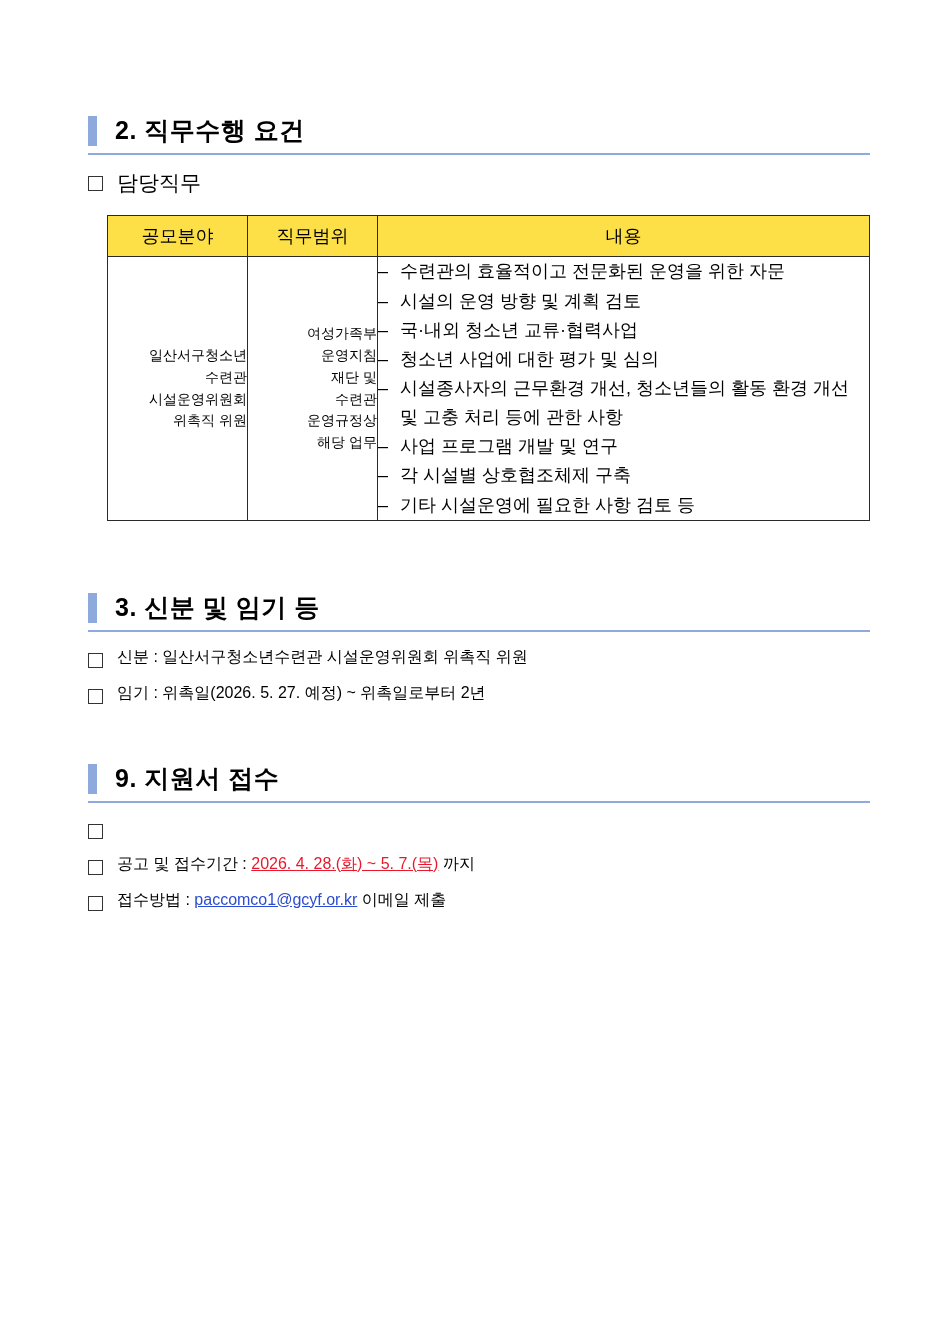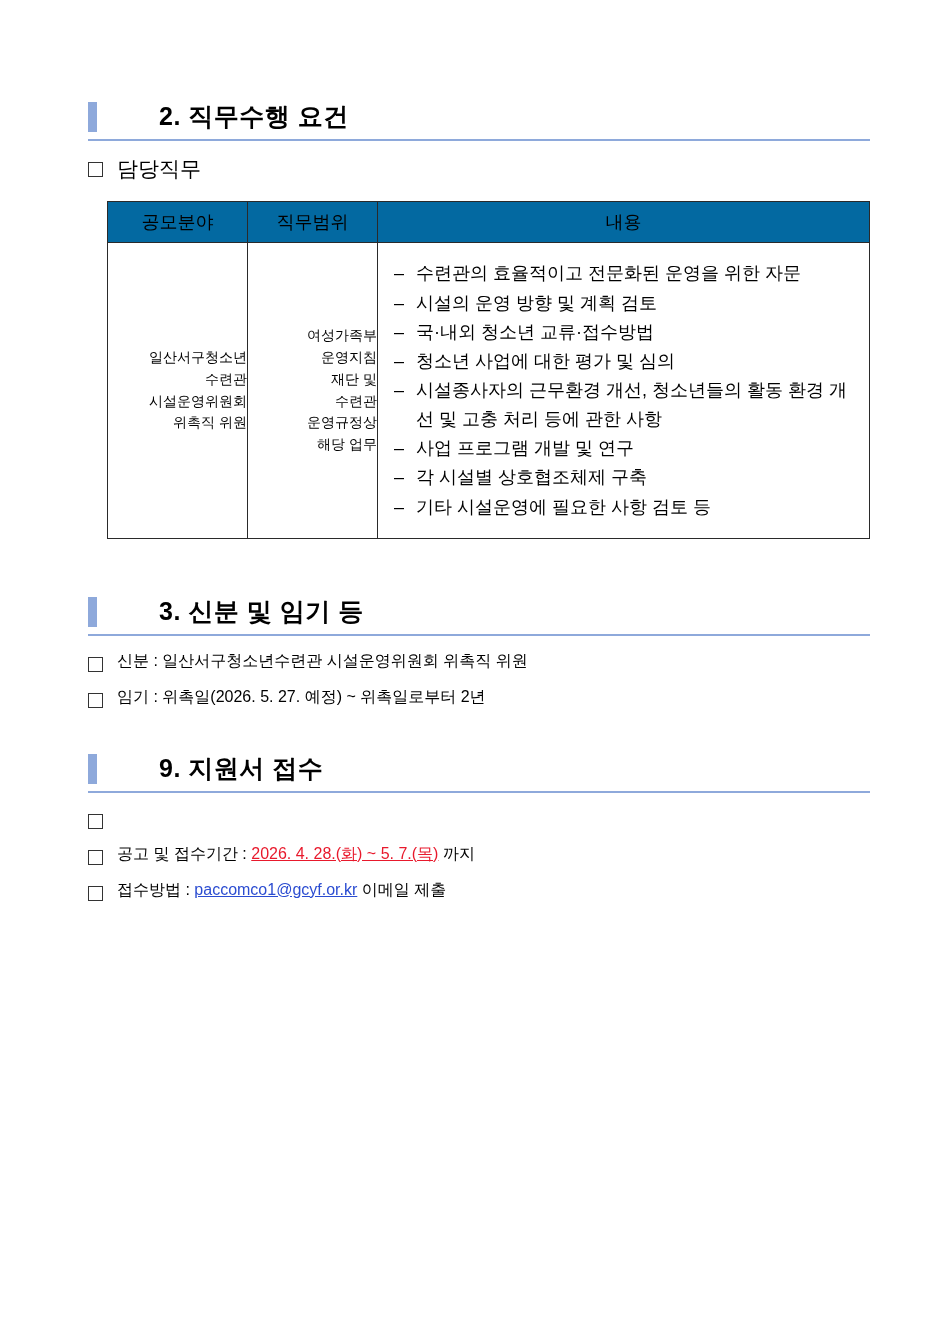--- a/index.html
+++ b/index.html
@@ -26,23 +26,22 @@
     position: absolute;
     left: 88px;
     top: 100px;
     width: 782px;
   }
 
   
   .section-head {
     display: flex;
     align-items: center;
-    margin-top: 2px;
-    position: relative;
-    gap: 44px;
+    margin-top: 16px;
+    position: relative;
   }
   .section-bar {
     width: 9px;
     height: 30px;
     background: #8ea9db;
     margin-right: 18px;
     flex: none;
   }
   .section-title {
     font-size: 25px;
@@ -91,21 +90,21 @@
     margin-top: 18px;
     margin-left: 19px;
     table-layout: fixed;
   }
   table.job-table th,
   table.job-table td {
     border: 1px solid #2a2a2a;
     padding: 0;
   }
   table.job-table thead th {
-    background: #0369a1;
+    background: #fde047;
     font-size: 18px;
     font-weight: normal;
     height: 40px;
     text-align: center;
     vertical-align: middle;
   }
   .col-field { width: 140px; }
   .col-scope { width: 130px; }
   .col-body  { width: 492px; }
 
@@ -116,21 +115,21 @@
     line-height: 1.55;
     padding: 10px 4px;
   }
   td.cell-body {
     vertical-align: middle;
     font-size: 18px;
     padding: 14px 16px 16px 16px;
   }
   .dash-list {
     list-style: none;
-    margin: 16px;
+    margin: 0;
     padding: 0;
   }
   .dash-list li {
     position: relative;
     padding-left: 22px;
     line-height: 1.62;
     font-size: 18px;
   }
   .dash-list li::before {
     content: "\2013";
@@ -199,21 +198,21 @@
               <div>운영지침</div>
               <div>재단 및</div>
               <div>수련관</div>
               <div>운영규정상</div>
               <div>해당 업무</div>
             </td>
             <td class="cell-body">
               <ul class="dash-list">
                 <li>수련관의 효율적이고 전문화된 운영을 위한 자문</li>
                 <li>시설의 운영 방향 및 계획 검토</li>
-                <li>국·내외 청소년 교류·접수방법</li>
+                <li>국·내외 청소년 교류·협력사업</li>
                 <li>청소년 사업에 대한 평가 및 심의</li>
                 <li>시설종사자의 근무환경 개선, 청소년들의 활동 환경 개선 및 고충 처리 등에 관한 사항</li>
                 <li>사업 프로그램 개발 및 연구</li>
                 <li>각 시설별 상호협조체제 구축</li>
                 <li>기타 시설운영에 필요한 사항 검토 등</li>
               </ul>
             </td>
           </tr>
         </tbody>
       </table>

